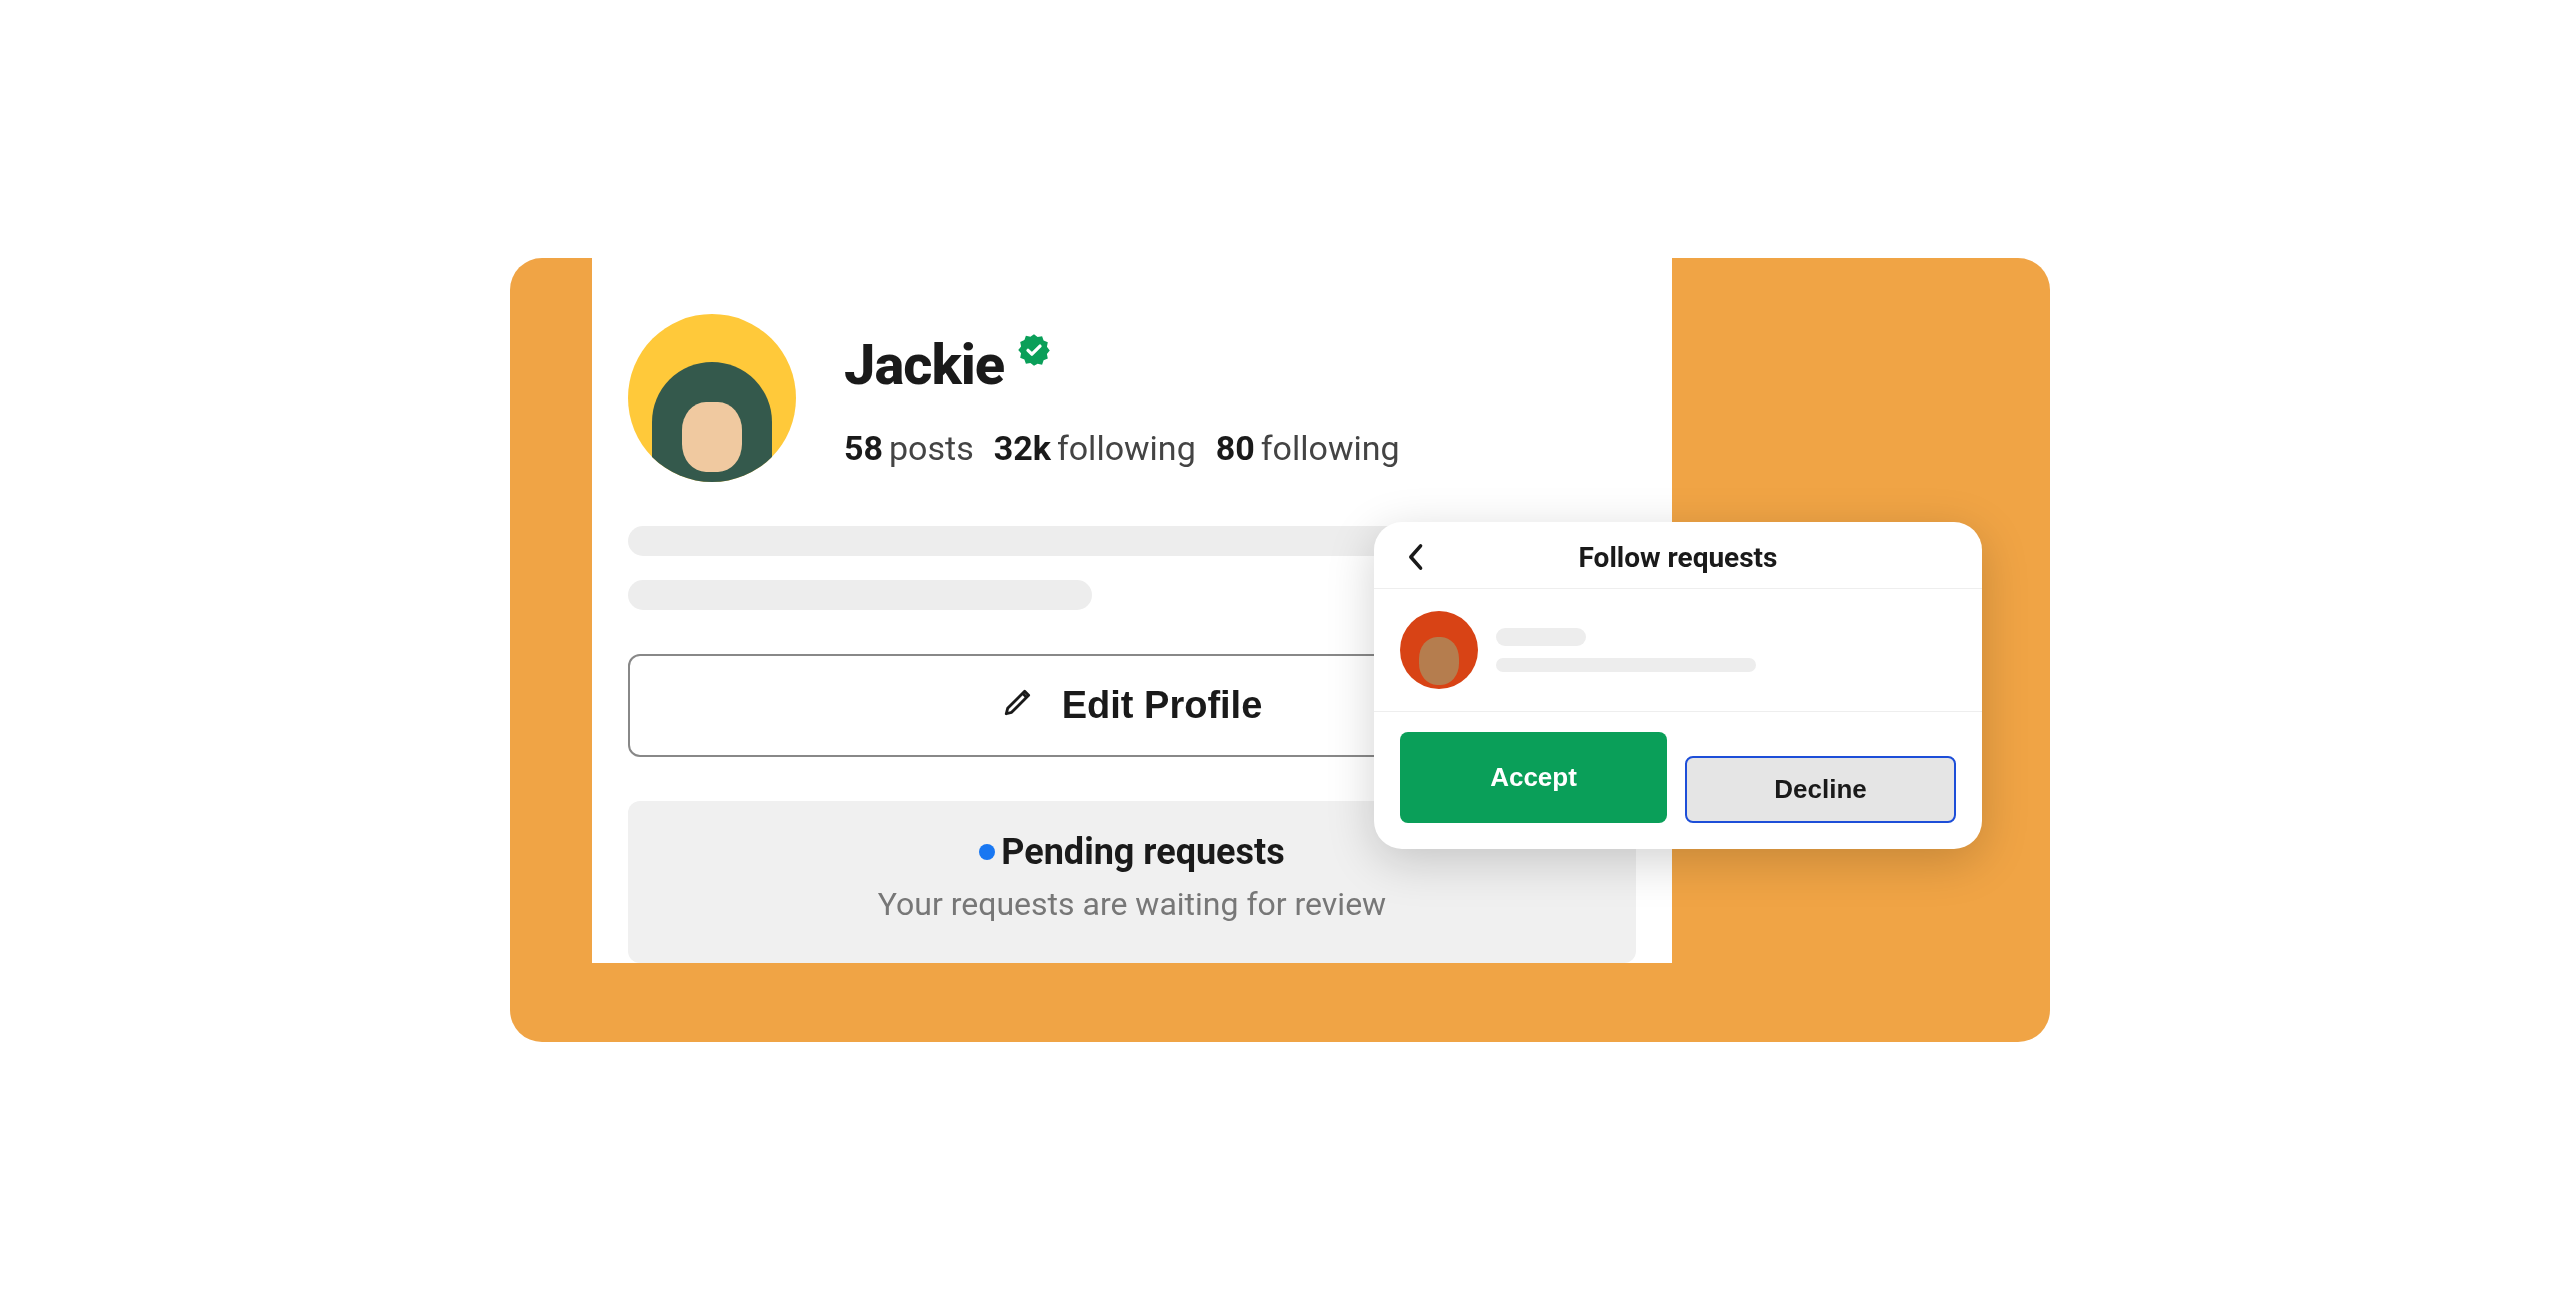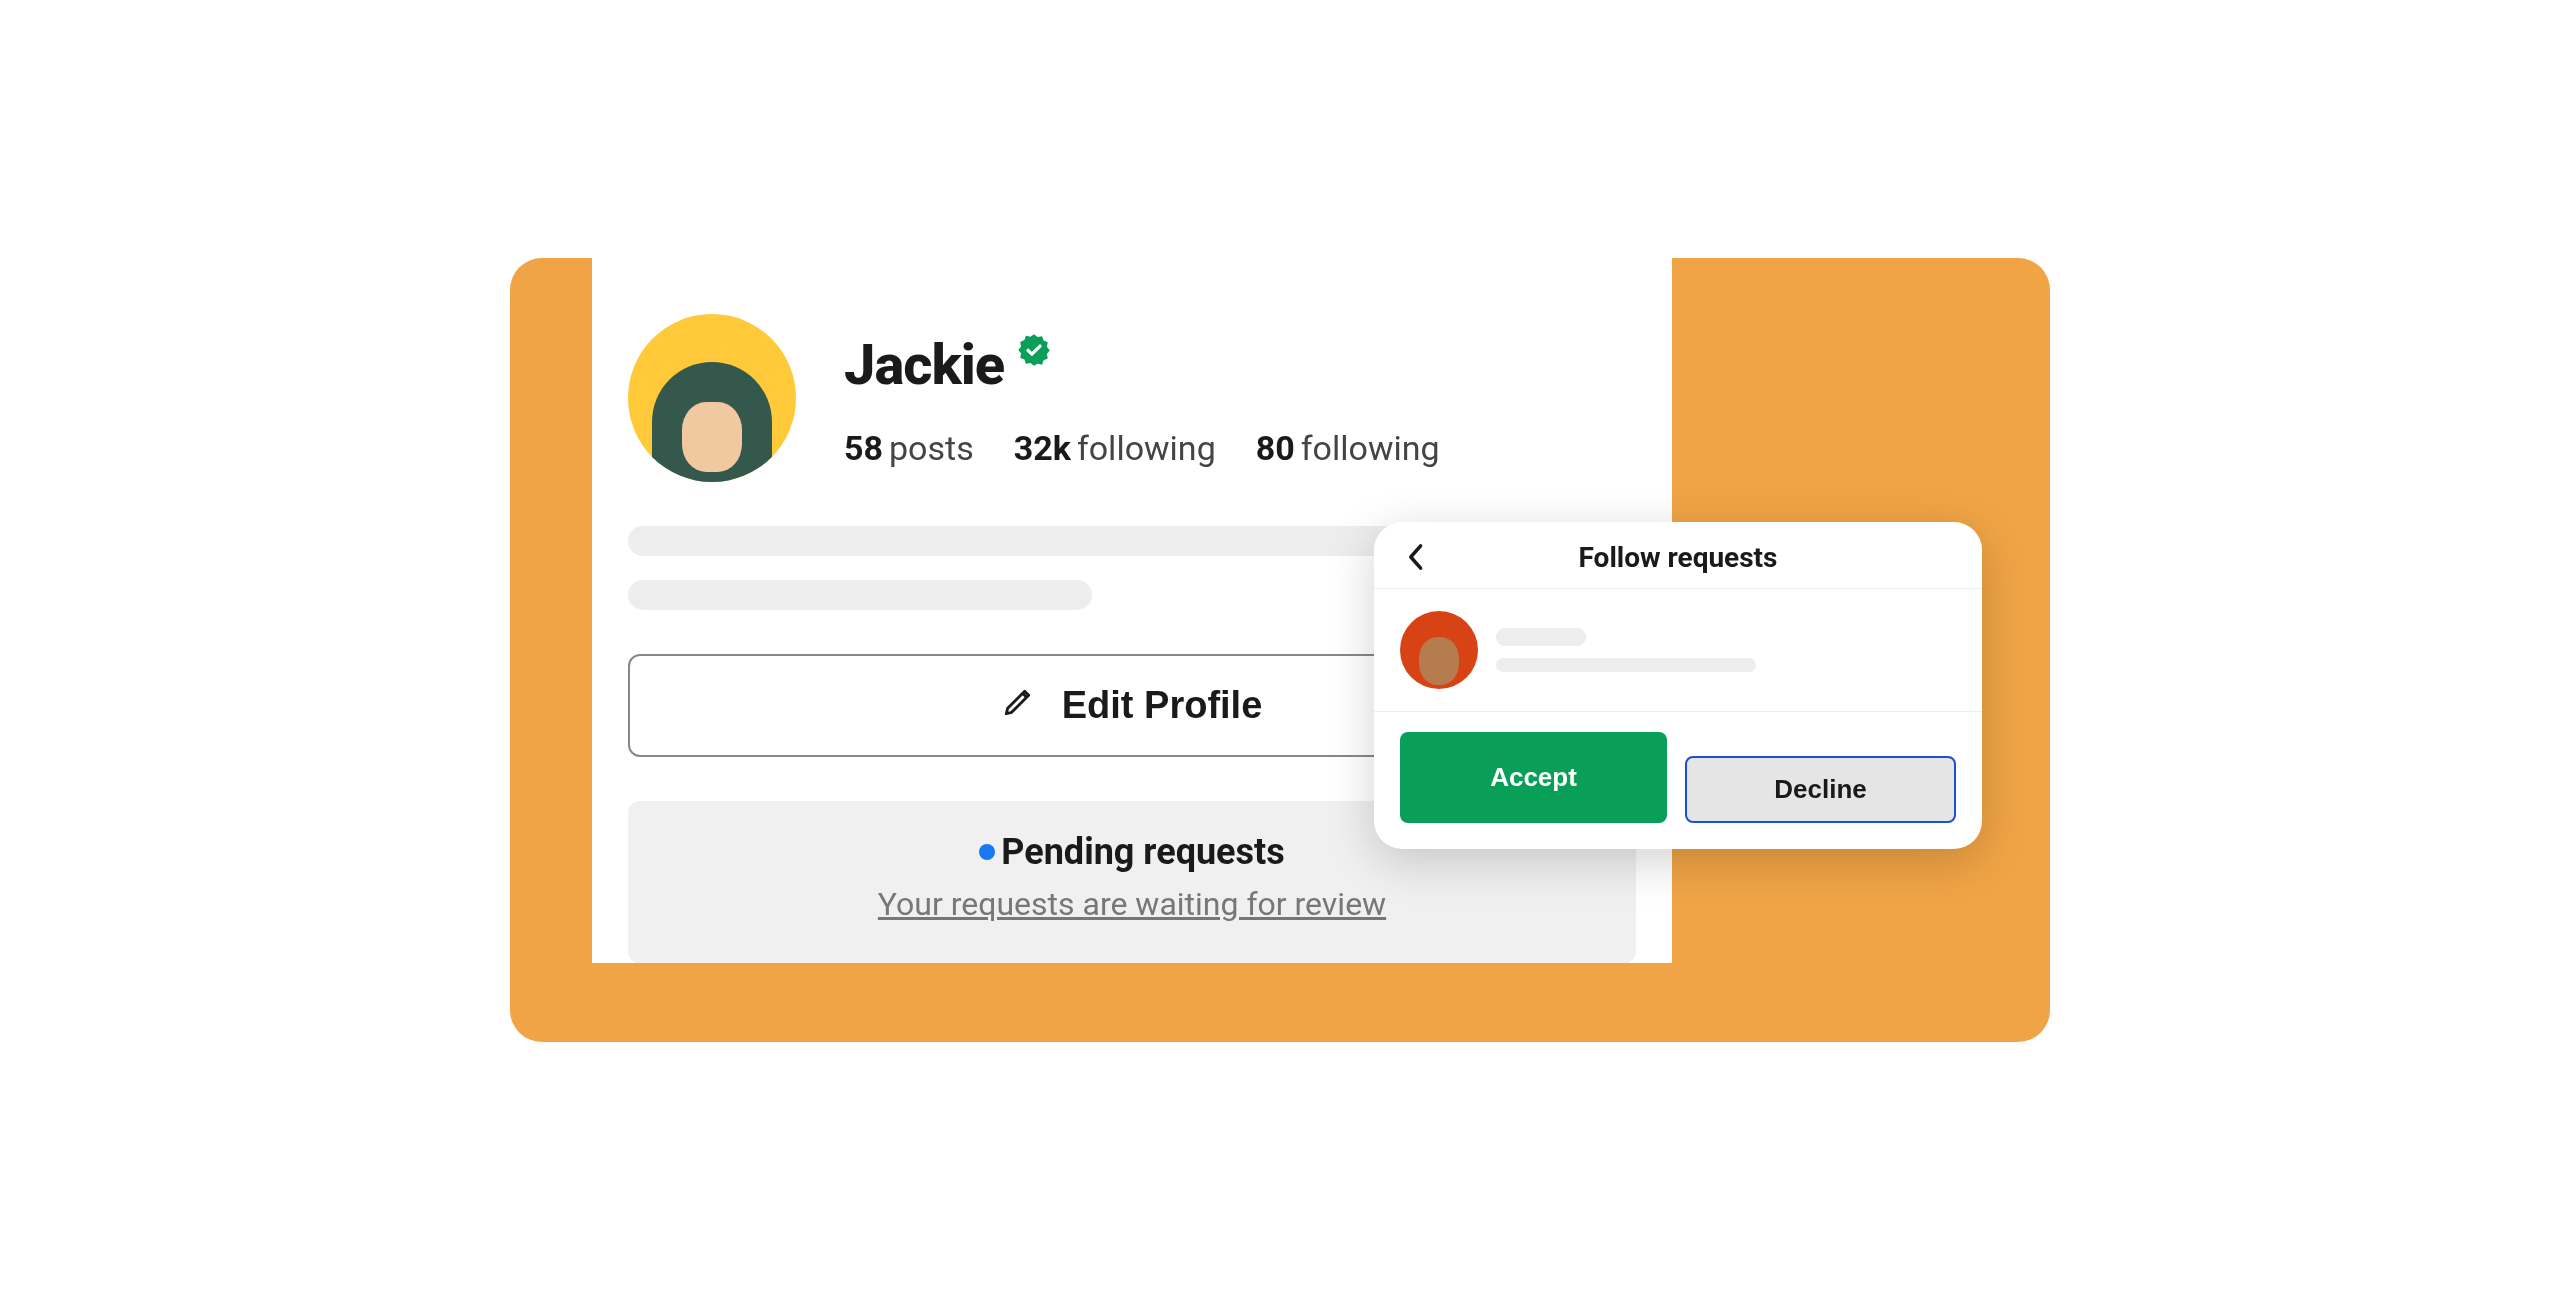--- a/index.html
+++ b/index.html
@@ -75,21 +75,21 @@
     }
     .verified-badge {
       width: 36px; height: 36px;
       display: flex;
       align-items: center;
       justify-content: center;
     }
     .verified-badge svg { width: 36px; height: 36px; }
     .stats-row {
       display: flex;
-      gap: 40px;
+      gap: 20px;
       font-size: 34px;
       color: #444;
     }
     .stat-num { font-weight: 700; color: #1a1a1a; }
     .stat-label { font-weight: 400; margin-left: 6px; }
     .skeleton-group { margin-bottom: 44px; }
     .skeleton {
       background: #ededed;
       border-radius: 16px;
       height: 30px;
@@ -130,21 +130,20 @@
       margin-bottom: 12px;
     }
     .blue-dot {
       width: 16px; height: 16px; border-radius: 50%;
       background: #1877f2;
       display: inline-block;
     }
     .pending-subtitle {
       font-size: 32px;
       color: #777;
-      text-decoration: underline;
     }
     
     .follow-modal {
       position: absolute;
       right: 68px;
       top: 264px;
       width: 608px;
       background: #fff;
       border-radius: 28px;
       box-shadow: 0 12px 48px rgba(0,0,0,0.18);

